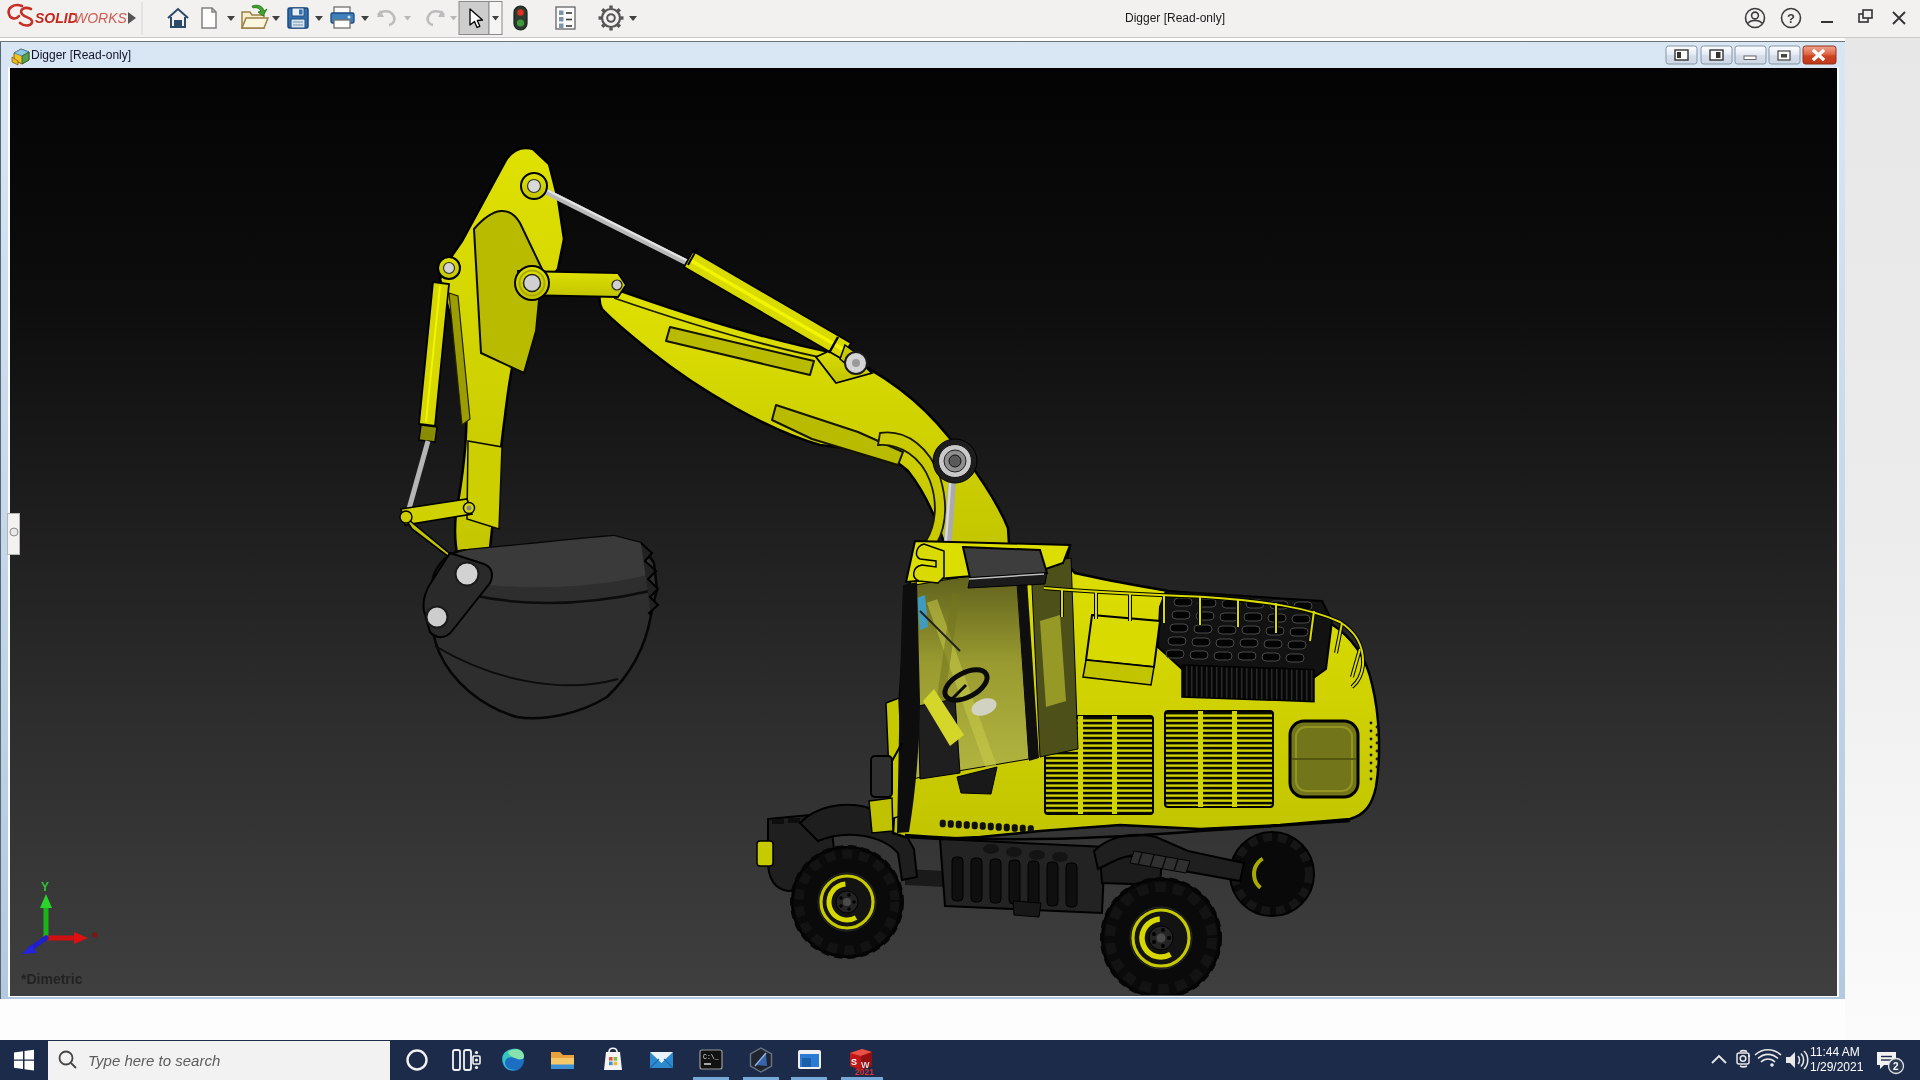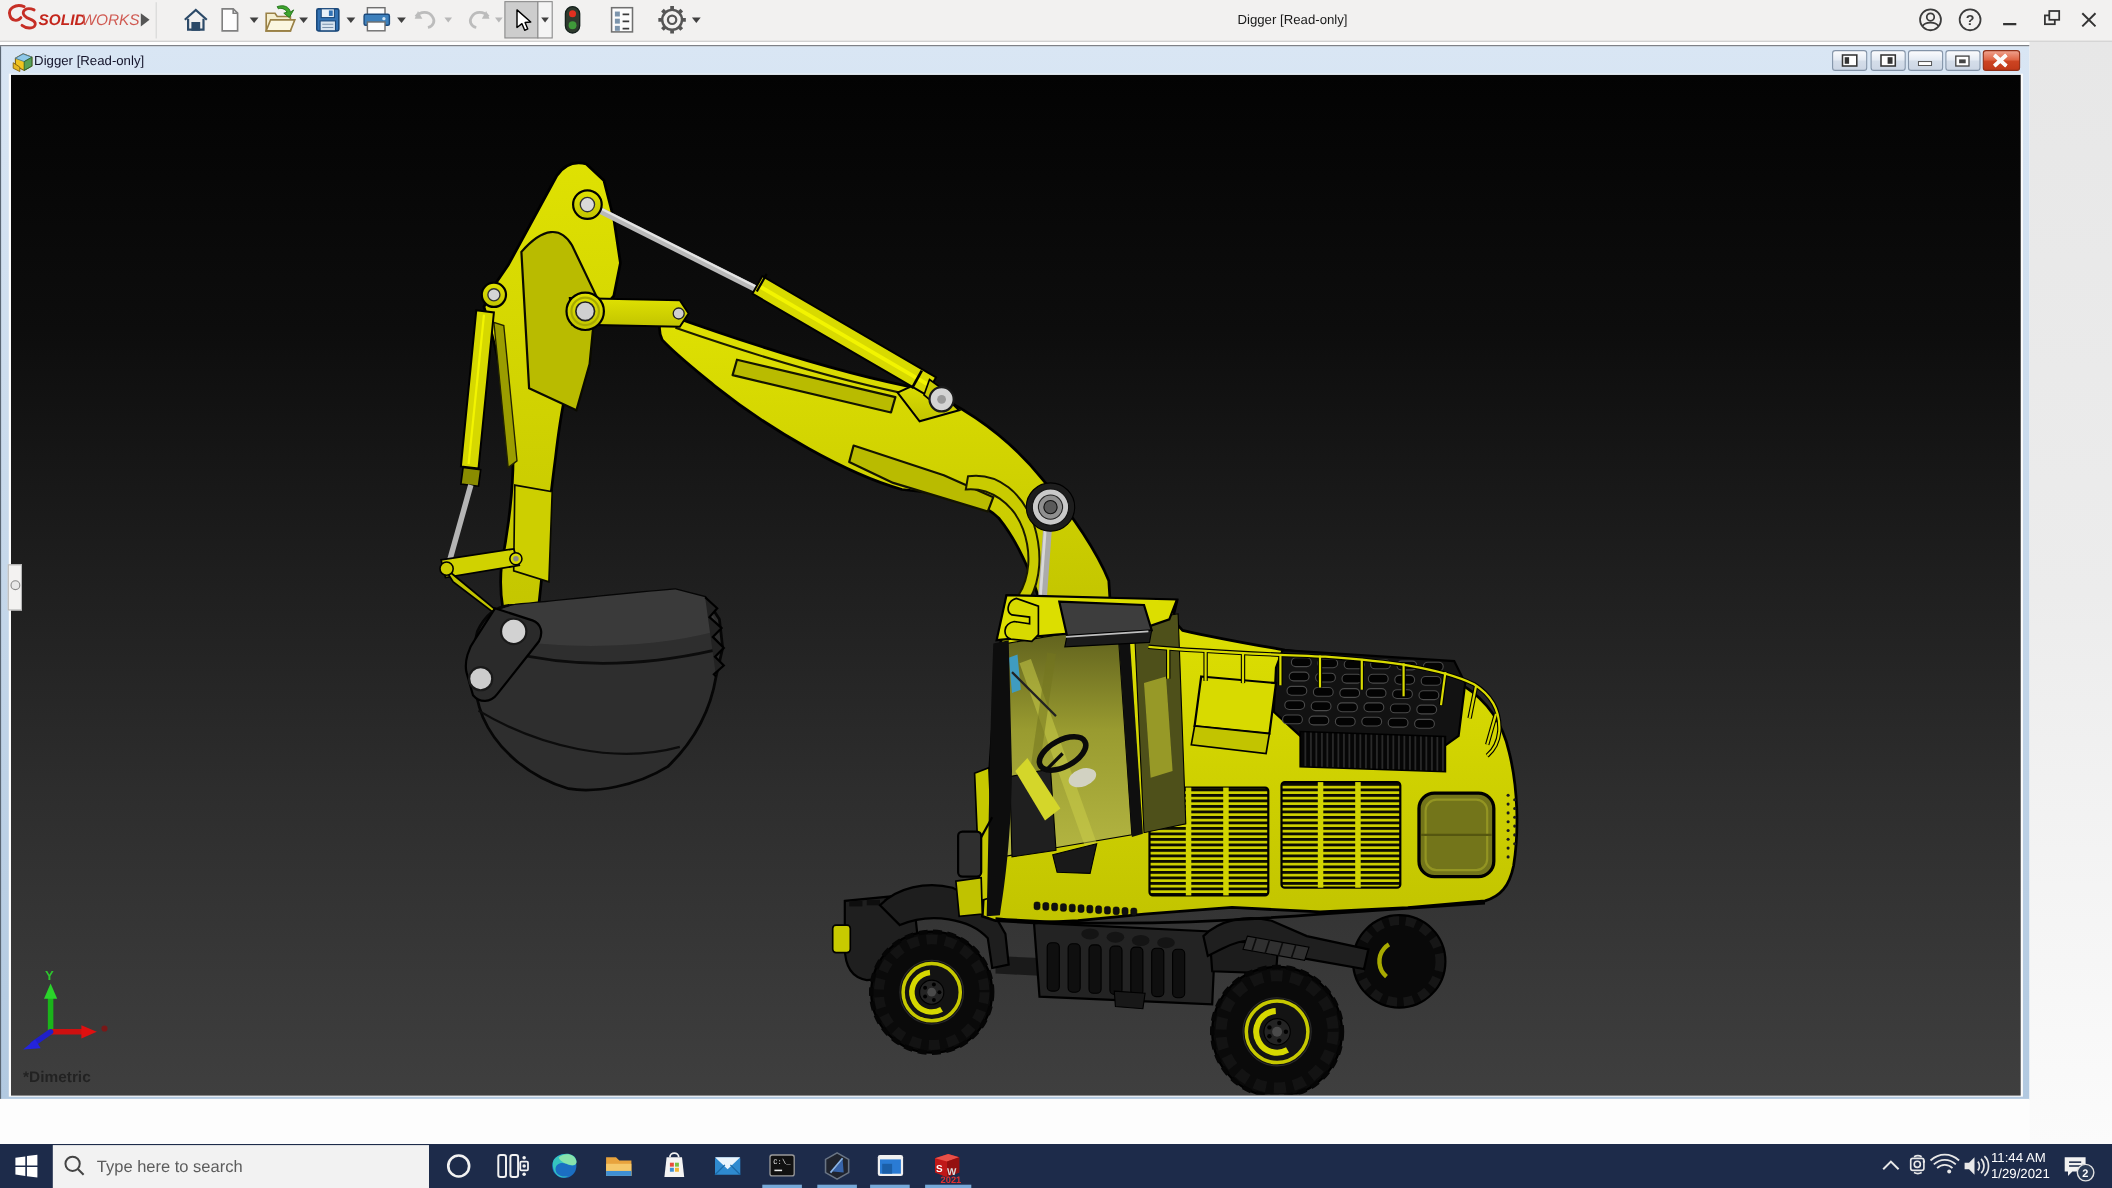--- a/index.html
+++ b/index.html
@@ -13,21 +13,21 @@
 #docwin{position:absolute;left:0px;top:41px;width:1845px;height:958px;background:linear-gradient(#d9e6f4,#b2c9e0);border-top:1px solid #70747a;}
 #doctitle{position:absolute;left:0;top:0;width:100%;height:25px;}
 #doctitle .t{position:absolute;left:31px;top:6px;font-size:12px;color:#14142a;}
 #viewport{position:absolute;left:10px;top:25px;width:1827px;height:928px;border-top:1px solid #dde6ef;background:linear-gradient(#030303 0%,#0d0d0d 25%,#1f1f1f 50%,#2d2d2d 70%,#383838 88%,#3f3f3f 100%);}
 #vpwhite{position:absolute;left:8px;top:25px;width:1831px;height:930px;background:#fbfbfb;}
 
 #bottomwhite{position:absolute;left:0;top:999px;width:1845px;height:41px;background:#fdfdfd;}
 
 #taskbar{position:absolute;left:0;top:1040px;width:1920px;height:40px;background:#1d2b4a;}
 #searchbox{position:absolute;left:48px;top:1041px;width:342px;height:39px;background:#f2f2f2;}
-#searchbox span{position:absolute;left:40px;top:11px;font-size:15px;color:#5c5c5c;}
+#searchbox span{position:absolute;left:40px;top:11px;font-size:15px;color:#5c5c5c;font-style:italic;}
 .tray{position:absolute;color:#fff;font-size:12px;}
 </style>
 </head>
 <body>
 <div id="page">
   <div id="appbar">
     <svg width="1920" height="37" style="position:absolute;left:0;top:0">
 
       <g stroke="#c62f26" fill="none" stroke-width="2.6" stroke-linecap="round">
         <path d="M22,6 C14,3 7,8 9,14 C10,19 16,20 19,16"></path>

